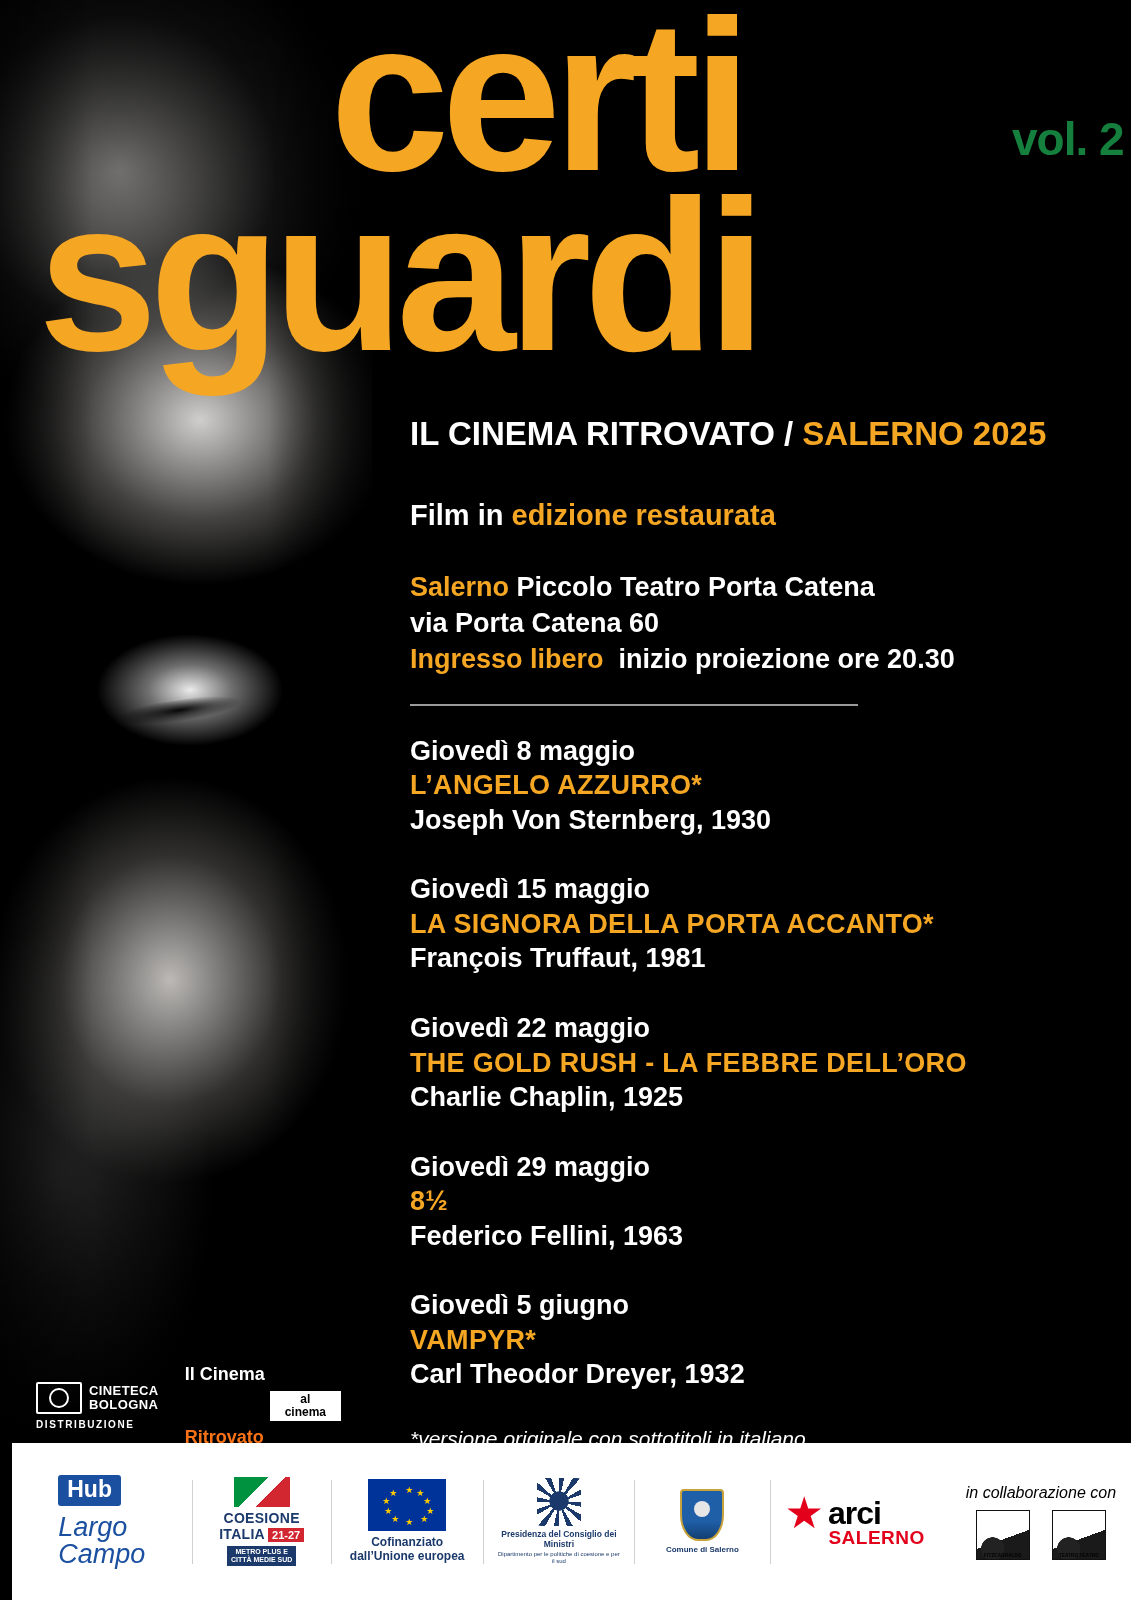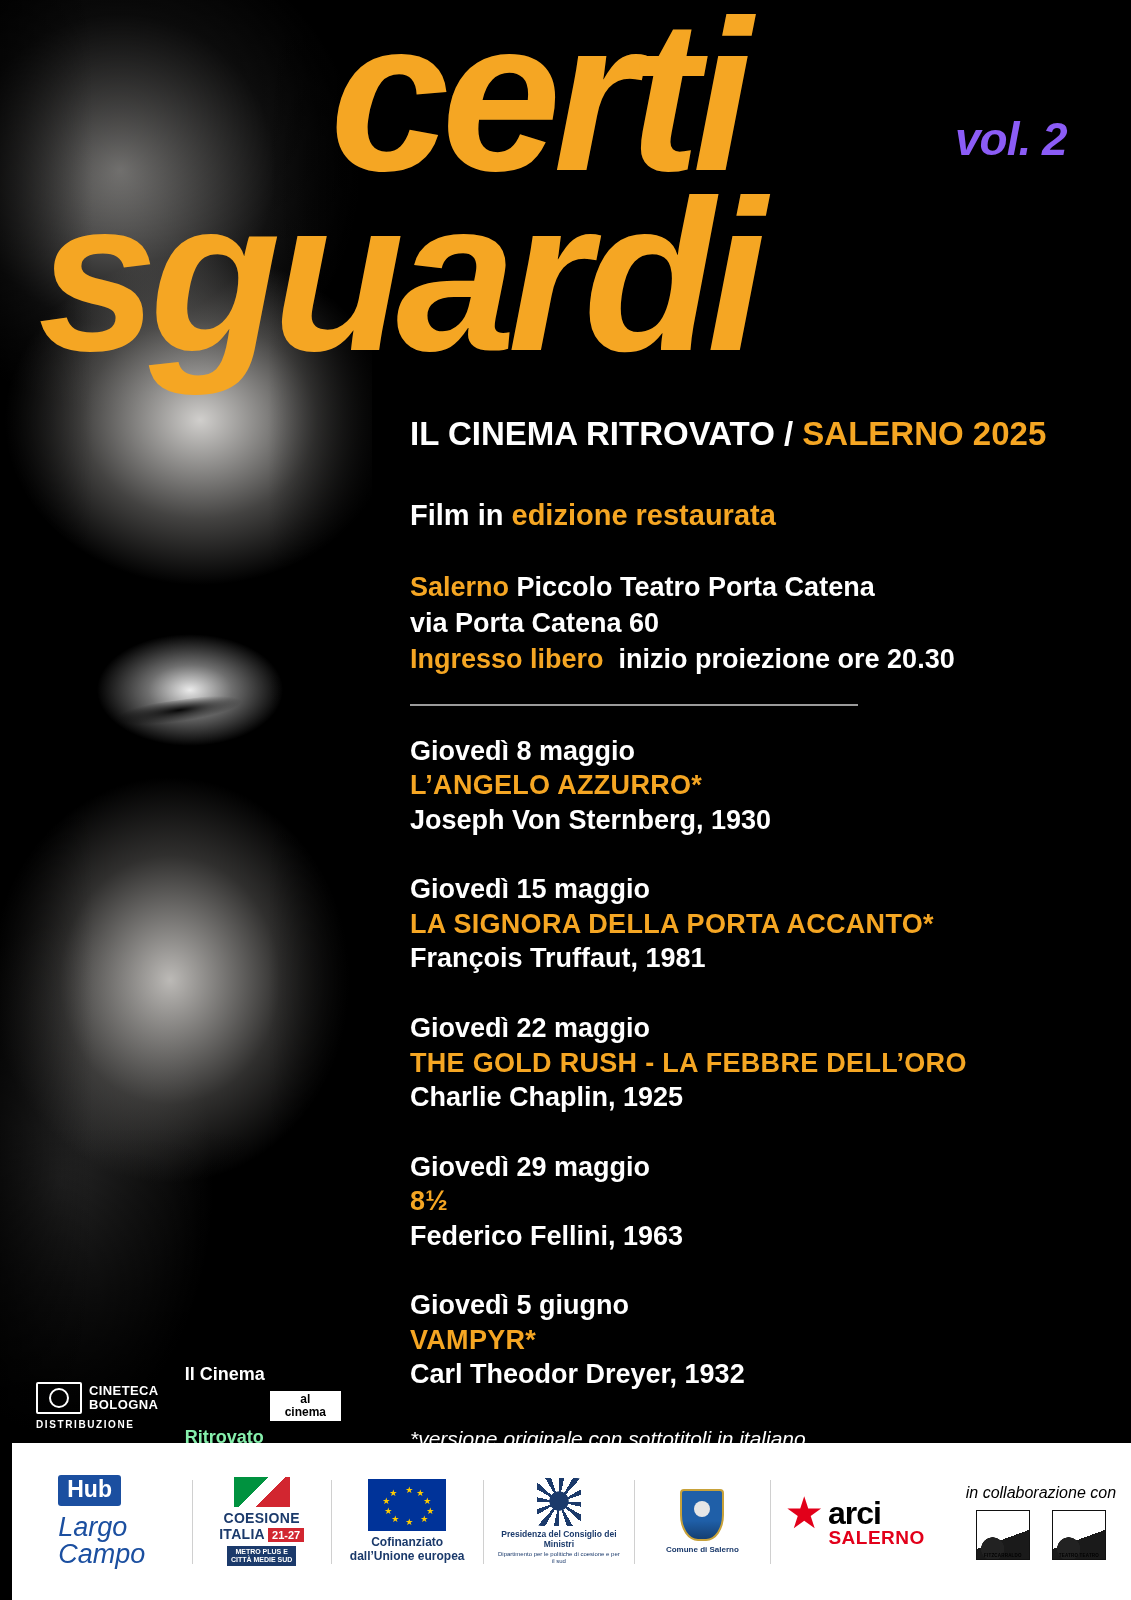--- a/index.html
+++ b/index.html
@@ -60,39 +60,38 @@
   }
 
   
   .title-area {
     position: absolute;
     left: 0;
     top: 0;
     width: 1131px;
     height: 500px;
     pointer-events: none;
-    font-style: italic;
   }
   .title-line1 {
     position: absolute;
     left: 330px;
     top: 8px;
     font-size: 215px;
     line-height: 0.82;
     font-weight: bold;
     letter-spacing: -8px;
     color: #F5A623;
   }
   .title-vol {
     position: absolute;
-    left: 955px;
+    left: 1012px;
     top: 112px;
     font-size: 46px;
     font-weight: bold;
-    color: #8b5cf6;
+    color: #15803d;
     letter-spacing: -1px;
   }
   .title-line2 {
     position: absolute;
     left: 38px;
     top: 188px;
     font-size: 215px;
     line-height: 0.82;
     font-weight: bold;
     letter-spacing: -8px;
@@ -221,21 +220,21 @@
     display: flex;
     align-items: center;
     gap: 5px;
   }
   .ritrovato-text {
     font-size: 18px;
     font-weight: bold;
     line-height: 1.06;
   }
   .ritrovato-text .w { color: #ffffff; }
-  .ritrovato-text .r { color: #86efac; margin-top: 44px; }
+  .ritrovato-text .r { color: #f97316; margin-top: 44px; }
   .ritrovato-badge {
     background: #ffffff;
     color: #000000;
     font-size: 12px;
     font-weight: bold;
     padding: 2px 15px;
     line-height: 1.05;
     text-align: center;
   }
 

